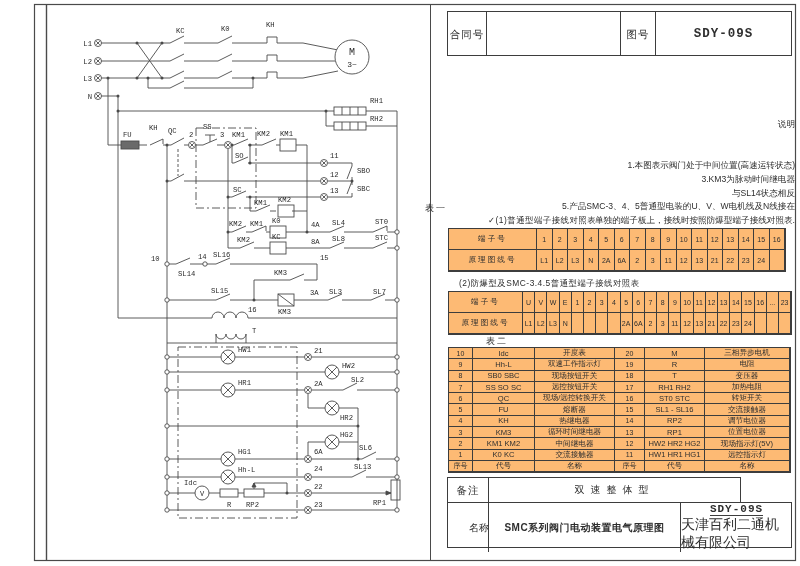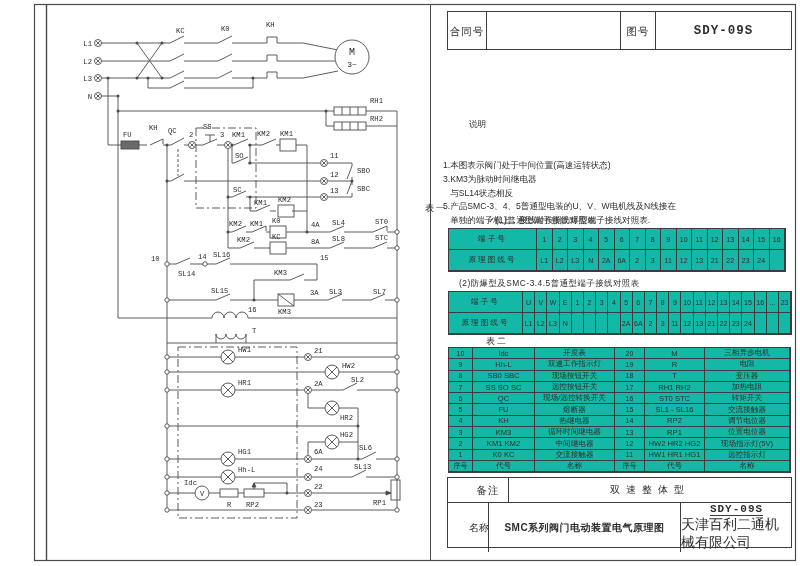--- a/index.html
+++ b/index.html
@@ -14,21 +14,21 @@
   .tblock>div:first-child{border-left:none;}
   .lbl-cn{font-size:10.5px;letter-spacing:1px;text-align:center;line-height:12px;}
   .dwgno{font-family:"Liberation Mono",monospace;font-size:12.5px;font-weight:bold;letter-spacing:1px;}
   
   .notes{font-size:8.6px;line-height:13.8px;white-space:pre;}
   .notes .head{padding-left:26px;}
   
   .cap{font-size:9px;letter-spacing:2px;}
   .subcap{font-size:8.4px;letter-spacing:0.5px;}
   
-  .gtable{border:1.2px solid #3d3d3d;display:grid;background:#14b8a6;}
+  .gtable{border:1.2px solid #3d3d3d;display:grid;background:#fdba74;}
   .gtable .cell{border-right:1px solid #3d3d3d;border-bottom:1px solid #3d3d3d;
      display:flex;align-items:center;justify-content:center;overflow:hidden;
      font-size:7px;white-space:nowrap;}
   .gtable .cell.cn{font-size:7.6px;letter-spacing:0px;}
   .gtable .cell.rowlab{letter-spacing:2px;font-size:7.6px;}
   
   .fblock{display:grid;border:1.5px solid #3d3d3d;}
   .fblock>div{border-left:1px solid #3d3d3d;display:flex;align-items:center;justify-content:center;}
   .fblock>div:first-child{border-left:none;}
   .remark-val{font-size:10px;letter-spacing:6px;}
@@ -303,28 +303,28 @@
         <text x="184" y="485" font-size="7.2">Idc</text>
         <text x="227" y="507" font-size="7.2">R</text>
         <text x="246" y="507" font-size="7.2">RP2</text>
         <text x="314" y="489" font-size="7.2">22</text>
         <text x="373" y="505" font-size="7.2">RP1</text>
         <text x="314" y="507" font-size="7.2">23</text>
         <text x="202" y="496" font-size="7" text-anchor="middle">V</text>
       </g>
   </svg>
 
-  <div class="abs tblock" style="left:447px;top:11px;width:345px;height:39px;grid-template-columns:38px 134px 35px 1fr;">
+  <div class="abs tblock" style="left:447px;top:11px;width:345px;height:45px;grid-template-columns:38px 134px 35px 1fr;">
     <div class="lbl-cn">合同号</div>
     <div></div>
     <div class="lbl-cn">图号</div>
     <div class="dwgno">SDY-09S</div>
   </div>
 
-  <div class="abs notes" style="left:443px;top:90px;width:352px;">
+  <div class="abs notes" style="left:443px;top:90px;width:352px;text-align:right;">
     <div class="head">说明</div>
     <div id="note-lines"><div>1.本图表示阀门处于中间位置(高速运转状态)</div><div>3.KM3为脉动时间继电器</div><div>   与SL14状态相反</div><div>5.产品SMC-3、4、5普通型电装的U、V、W电机线及N线接在</div><div>   单独的端子板上，接线时按照防爆型端子接线对照表.</div></div>
   </div>
 
   <div class="abs cap" style="left:425px;top:202px;">表一</div>
   <div class="abs subcap" style="left:448px;top:215px;margin-left:40px;">✓(1)普通型端子接线对照表</div>
   <div class="abs gtable" id="t1a" style="left: 448px; top: 228px; width: 338px; grid-template-columns: 88px 15.5px 15.5px 15.5px 15.5px 15.5px 15.5px 15.5px 15.5px 15.5px 15.5px 15.5px 15.5px 15.5px 15.5px 15.5px 15.5px; grid-auto-rows: 21px;">
       <div class="cell cn rowlab">端子号</div>
       <div class="cell">1</div>
       <div class="cell">2</div>
@@ -473,21 +473,21 @@
       <div class="cell cn">HW1 HR1 HG1</div>
       <div class="cell cn">远控指示灯</div>
       <div class="cell">序号</div>
       <div class="cell cn">代号</div>
       <div class="cell cn">名称</div>
       <div class="cell">序号</div>
       <div class="cell cn">代号</div>
       <div class="cell cn">名称</div>
     </div>
 
-  <div class="abs fblock" style="left:447px;top:477px;width:345px;height:26px;grid-template-columns:40px 1fr;padding-left:20px;">
+  <div class="abs fblock" style="left:447px;top:477px;width:294px;height:26px;grid-template-columns:40px 1fr;">
     <div class="lbl-cn">备注</div>
     <div class="remark-val">双速整体型</div>
   </div>
   <div class="abs fblock" style="left:447px;top:502px;width:345px;height:46px;grid-template-columns:40px 192px 1fr;">
     <div class="name-lab">名称</div>
     <div class="name-val">SMC系列阀门电动装置电气原理图</div>
     <div class="rt-split">
       <div class="dwgno" style="font-size:11px;">SDY-09S</div>
       <div class="company">天津百利二通机械有限公司</div>
     </div>

